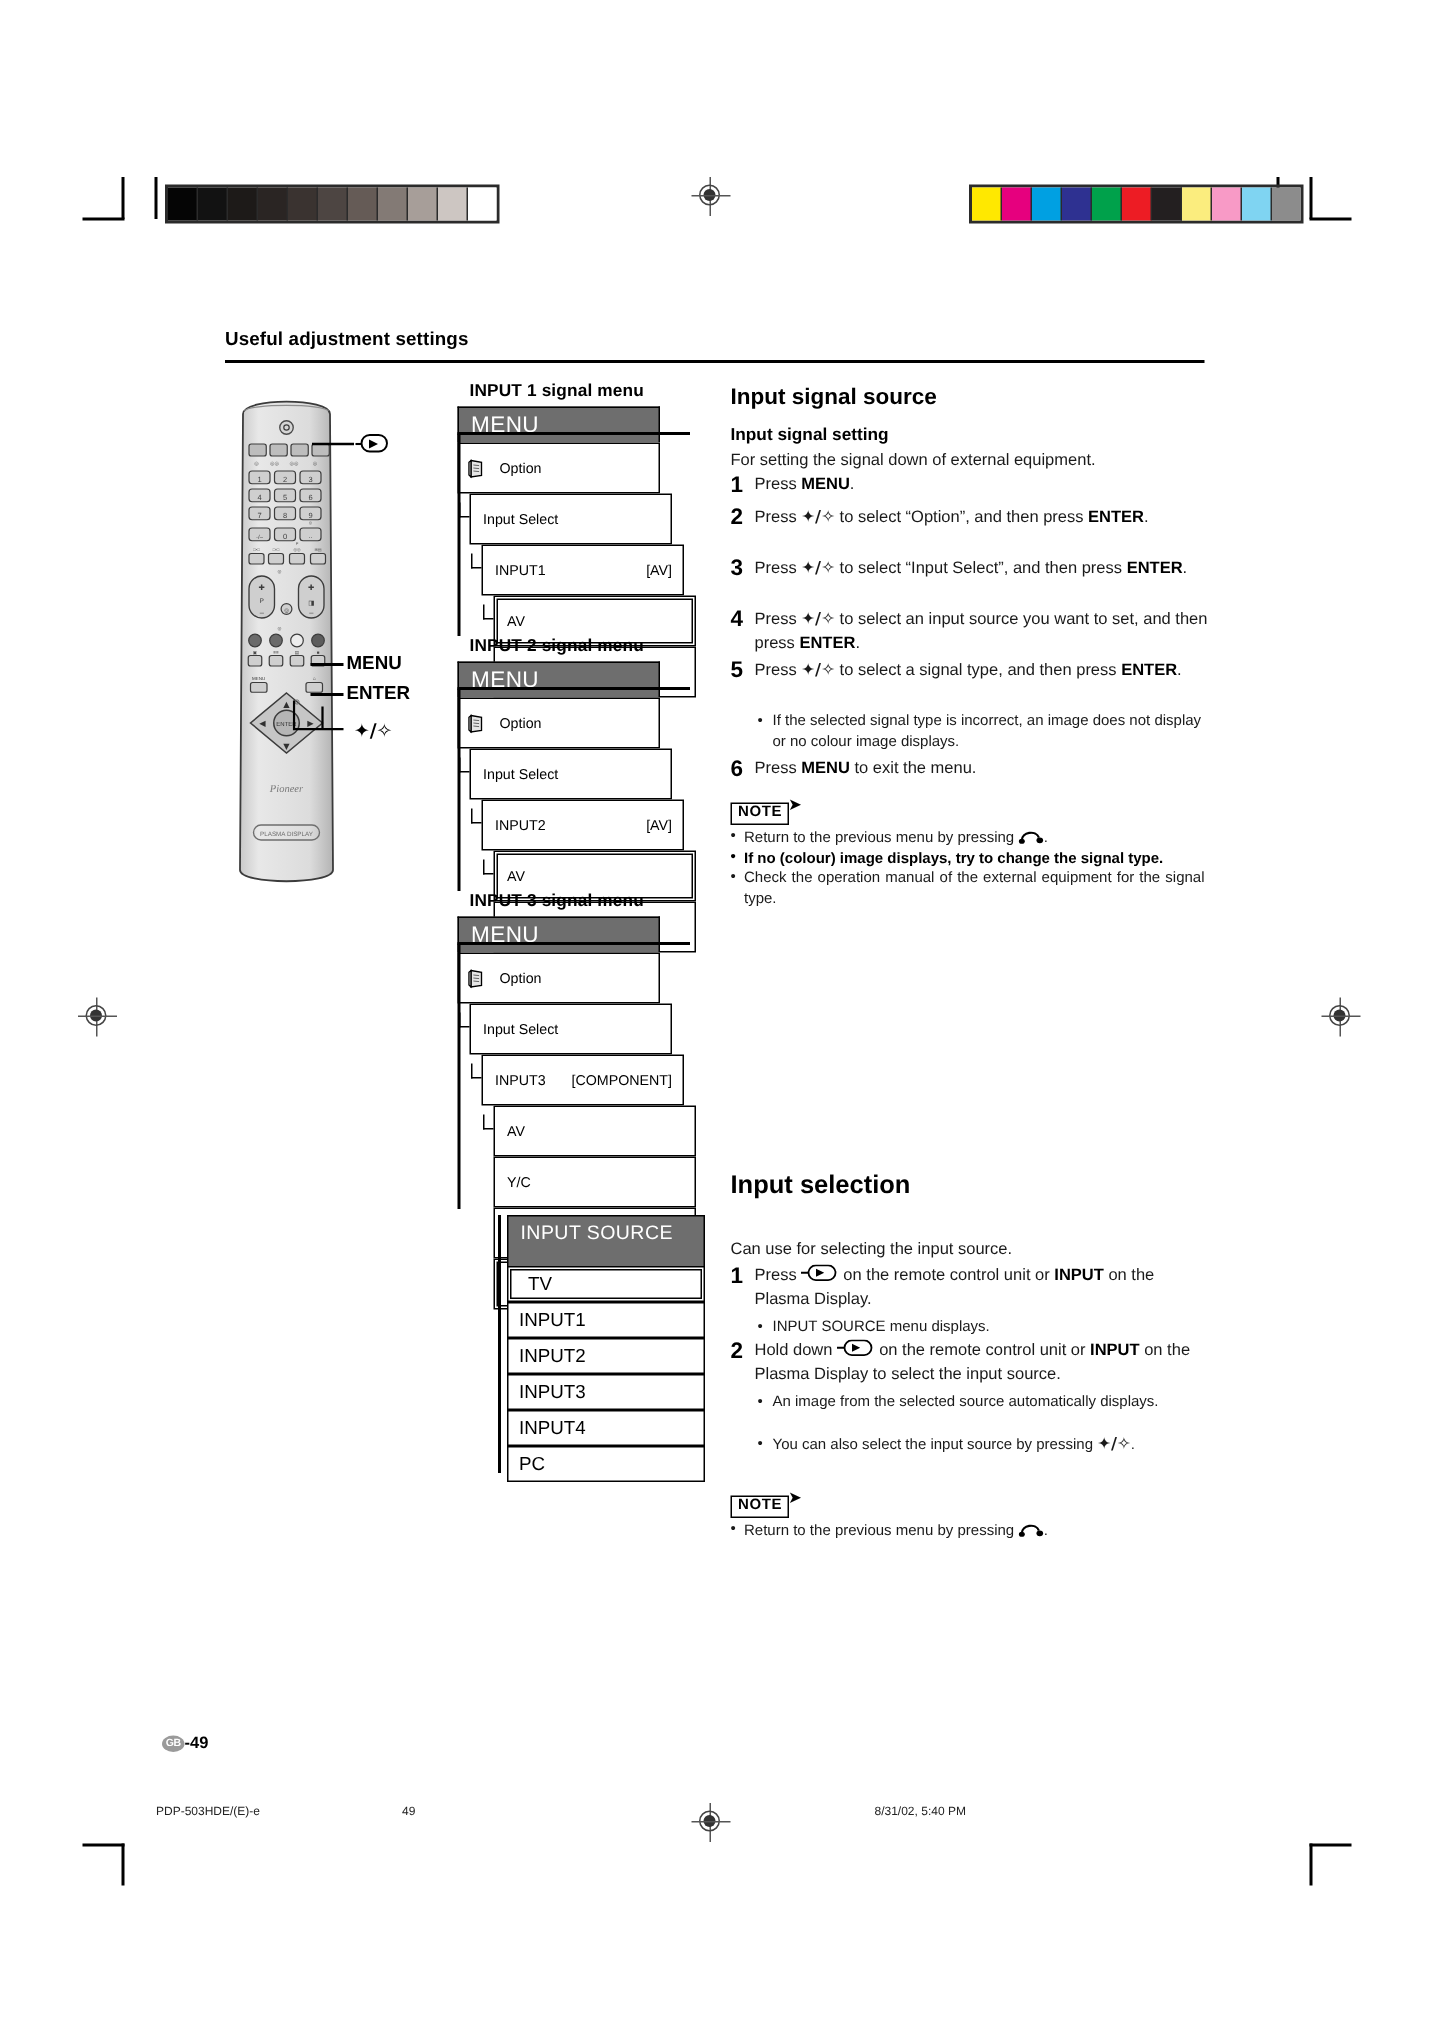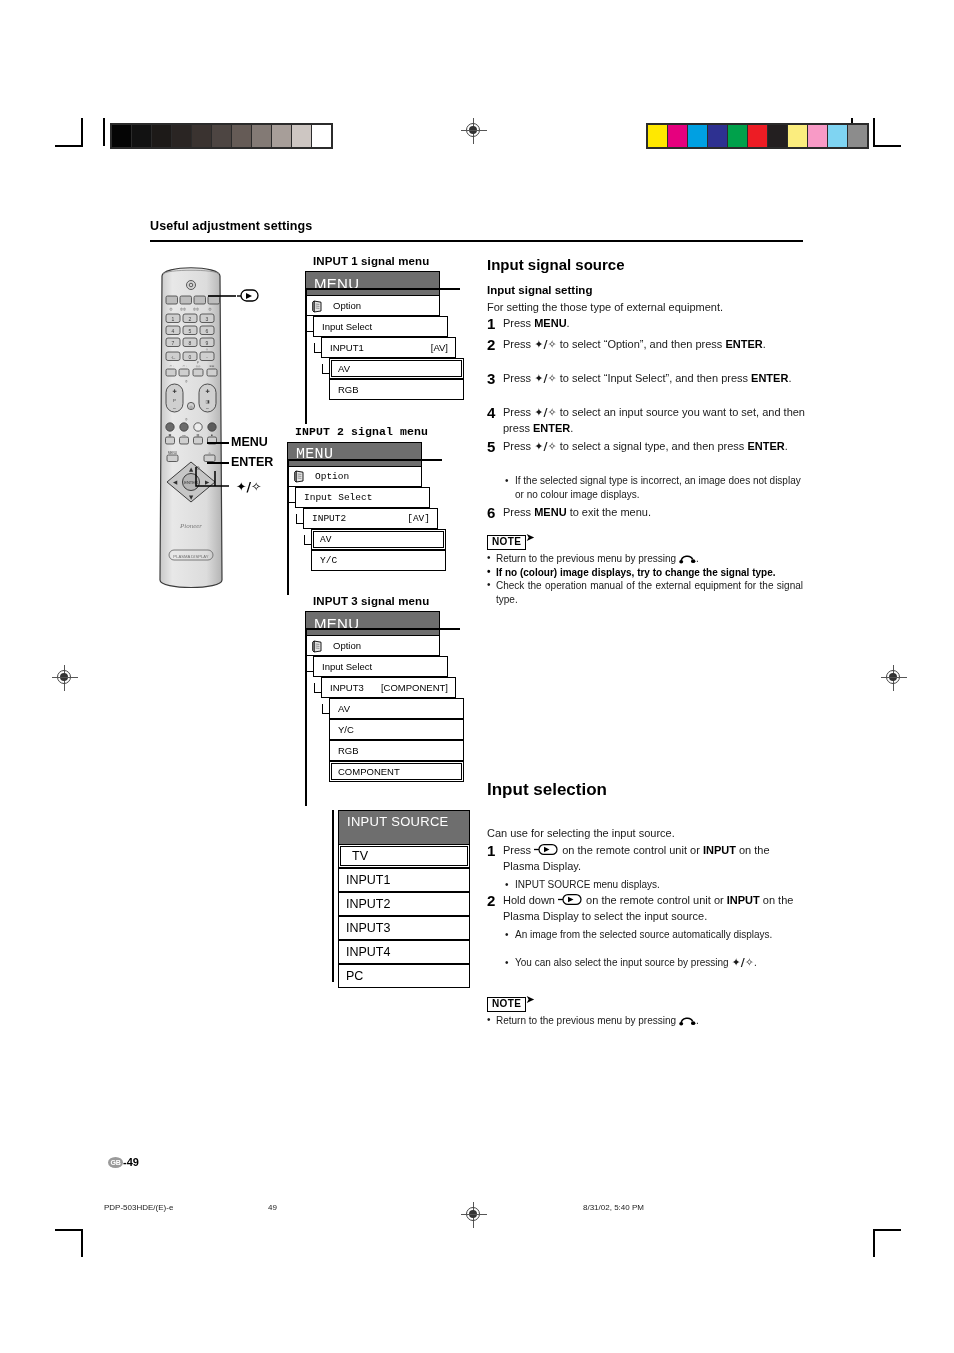--- a/index.html
+++ b/index.html
@@ -20,21 +20,21 @@
   .barstrip i:last-child{border-right:none;}
 
   
   .sectitle{position:absolute;font-size:12.5px;font-weight:bold;letter-spacing:.1px;}
   .rule{position:absolute;background:#000;}
 
   
   .menugroup{position:absolute;}
   .mg-title{font-size:11.5px;font-weight:bold;margin:0 0 4px 8px;letter-spacing:.1px;}
   .mhead{height:24px;background:#6e6e6e;color:#fff;font-size:15px;line-height:24px;padding-left:8px;letter-spacing:.3px;box-sizing:border-box;border:1px solid #000;border-bottom:none;}
-  .mrow{height:21px;font-size:9.5px;line-height:21px;box-sizing:border-box;border:1px solid #000;background:#fff;position:relative;padding-left:8px;display:flex;align-items:center;}
+  .mrow{height:34px;font-size:9.5px;line-height:21px;box-sizing:border-box;border:1px solid #000;background:#fff;position:relative;padding-left:8px;display:flex;align-items:center;}
   .mrow.opt{padding-left:6px;}
   .mrow .lbl{flex:1;}
   .mrow .val{padding-right:7px;font-size:9.5px;}
   .mrow.sel{outline:1px solid #000;outline-offset:-3px;}
   .booklet{width:11px;height:13px;margin-right:10px;display:inline-block;position:relative;}
   .connector{position:absolute;left:-7px;top:6px;width:7px;height:9px;border-left:1.5px solid #000;border-bottom:1.5px solid #000;}
   .spine{position:absolute;width:1.5px;background:#000;}
 
   
   .h1{position:absolute;font-size:15px;font-weight:bold;letter-spacing:0;}
@@ -316,21 +316,21 @@
         </div>
         <div class="mrow" style="width:135px;">
           <span class="lbl">RGB</span>
         </div>
       </div>
       <div class="spine" style="left: 0px; top: 18px; height: 135px;"></div>
       <div style="position: absolute; left: 0px; top: 17px; width: 155px; height: 2px; background: rgb(0, 0, 0);"></div>
     </div>
 </div>
 
-<div class="menugroup" style="left:287px;top:425px;width:160px;font-family:Liberation Mono, monospace;">
+<div class="menugroup" style="left:305px;top:425px;width:160px;">
   <div class="mg-title">INPUT 2 signal menu</div>
   <div class="mg-stack" style="position: relative;">
       <div class="mhead" style="width:135px;">MENU</div>
       <div class="mrow opt" style="width:135px;">
         <span class="booklet"><svg width="11" height="13" viewBox="0 0 11 13">
             <path d="M2 1 L9 2.2 L9 11 L2 12 Z" fill="#e6e6e6" stroke="#000" stroke-width="0.9"></path>
             <path d="M2 1 L2 12 L0.6 10.6 L0.6 2.2 Z" fill="#bdbdbd" stroke="#000" stroke-width="0.8"></path>
             <path d="M3.6 4 L7.4 4.4 M3.6 6 L7.4 6.4 M3.6 8 L7.4 8.4" stroke="#555" stroke-width="0.6"></path>
           </svg></span>
         <span class="lbl">Option</span>
@@ -427,21 +427,21 @@
       </div>
       <div class="mrow" style="height:24px;line-height:24px;font-size:12.5px;padding-left:7px;">
         <span class="lbl">PC</span>
       </div>
     </div>
 <div style="position: absolute; left: -6px; top: 0px; width: 2px; height: 172px; background: rgb(0, 0, 0);"></div>
   </div>
 
 <div class="h1" style="left:487px;top:256px;">Input signal source</div>
 <div class="h2" style="left:487px;top:284px;">Input signal setting</div>
-<div class="ptxt" style="left:487px;top:300px;width:320px;">For setting the those type of external equipment.</div>
+<div class="ptxt" style="left:487px;top:300px;width:320px;">For setting the signal down of external equipment.</div>
 
 <div id="iss-steps">
     <div>
       <div class="step" style="left: 487px; top: 316px; width: 318px;">
         <div class="num">1</div>
         <div class="body" style=""><span>Press </span><b class="k">MENU</b><span>.</span></div>
       </div>
       <div class="step" style="left: 487px; top: 337px; width: 318px;">
         <div class="num">2</div>
         <div class="body" style="text-align:justify;"><span>Press </span><span class="arw">✦/✧</span><span> to select “Option”, and then press </span><b class="k">ENTER</b><span>.</span></div>

